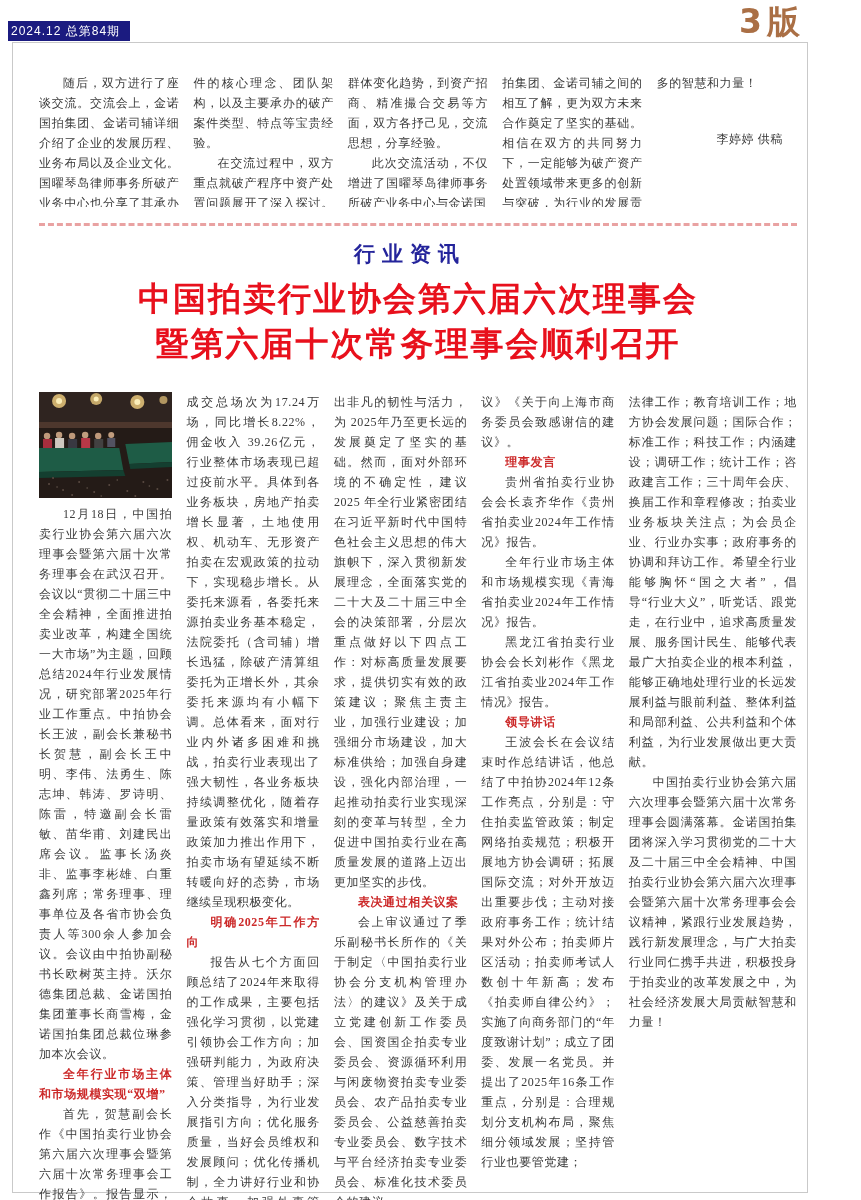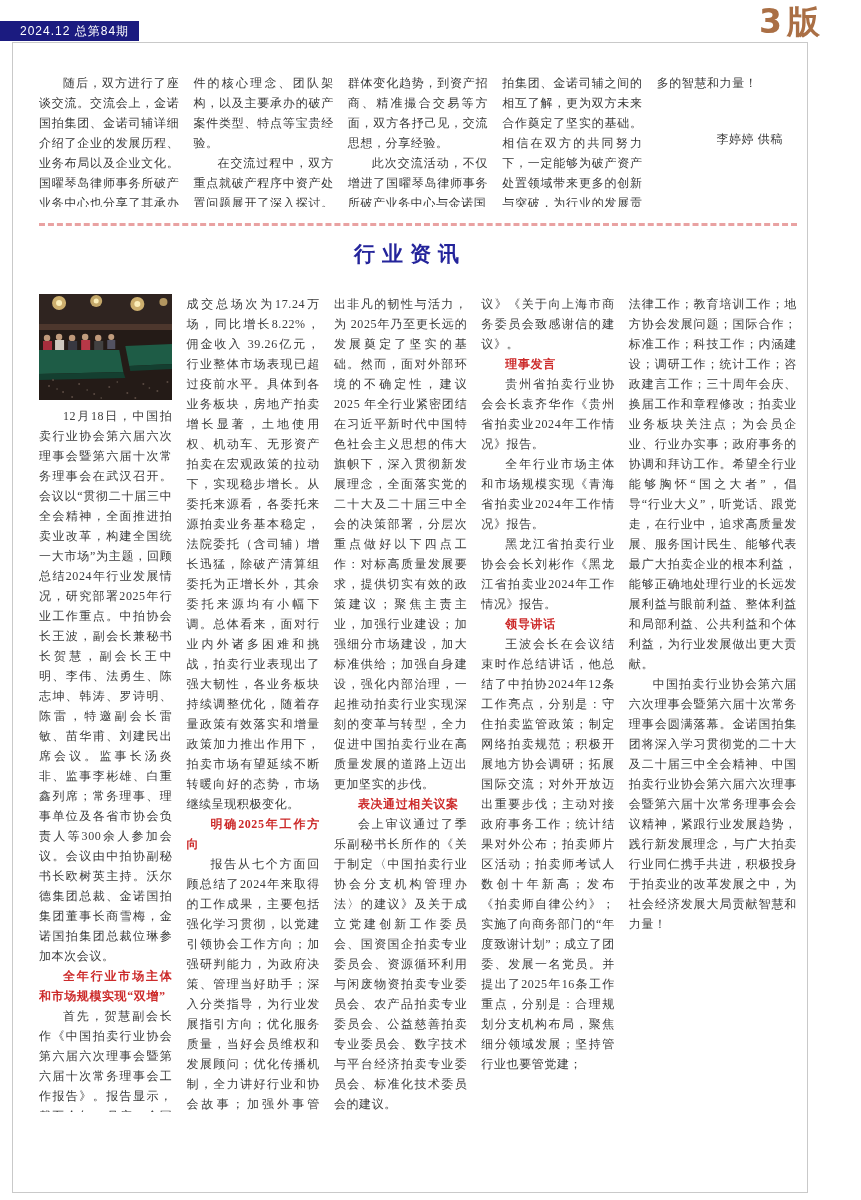--- a/index.html
+++ b/index.html
@@ -2,26 +2,26 @@
 <html><head>
 <meta charset="utf-8">
 <style>
   html,body{margin:0;padding:0;background:#ffffff;}
   .page{
     position:relative;width:861px;height:1200px;background:#ffffff;overflow:hidden;
     font-family:"Liberation Serif","DejaVu Serif",serif;color:#333;
   }
   
   .issue-badge{
-    position:absolute;left:0;top:21px;background:#1b1b80;color:#fff;
+    position:absolute;left:8px;top:21px;background:#1b1b80;color:#fff;
     font-family:"Liberation Sans","DejaVu Sans",sans-serif;
-    font-size:12px;line-height:18px;padding:1px 10px 1px 20px;letter-spacing:1px;
+    font-size:12px;line-height:18px;padding:1px 10px 1px 3px;letter-spacing:1px;
   }
   .page-num{
-    position:absolute;right:36px;top:0px;color:#aa6f45;
+    position:absolute;right:56px;top:0px;color:#aa6f45;
     font-family:"DejaVu Sans","Liberation Sans",sans-serif;
     font-size:33px;font-weight:bold;letter-spacing:5px;
   }
   
   .sheet{
     position:absolute;left:12px;top:42px;width:796px;height:1151px;
     border:1px solid #c9c9c9;background:#fff;box-sizing:border-box;
     padding:30px 10px 0 26px;
   }
   .cols{display:flex;gap:14px;}
@@ -77,20 +77,24 @@
       <div class="col">
           <p class="para noind">多的智慧和力量！</p>
           <div class="byline">李婷婷  供稿</div>
         </div>
     </div>
 
     <div class="divider"></div>
 
     <div class="section-label">行业资讯</div>
 
+    <div class="headline">
+      <div>中国拍卖行业协会第六届六次理事会</div>
+      <div>暨第六届十次常务理事会顺利召开</div>
+    </div>
 
     <div class="cols body-cols">
       <div class="col">
         <svg class="photo" viewBox="0 0 133 106" preserveAspectRatio="none">
           <rect width="133" height="106" fill="#241b17"></rect>
           <rect width="133" height="36" fill="#2f2420"></rect>
           <circle cx="20" cy="9" r="7" fill="#e9c87c" opacity="0.85"></circle>
           <circle cx="20" cy="9" r="3" fill="#fbeeb9"></circle>
           <circle cx="57" cy="7" r="6" fill="#e9c87c" opacity="0.8"></circle>
           <circle cx="57" cy="7" r="2.5" fill="#fbeeb9"></circle>

